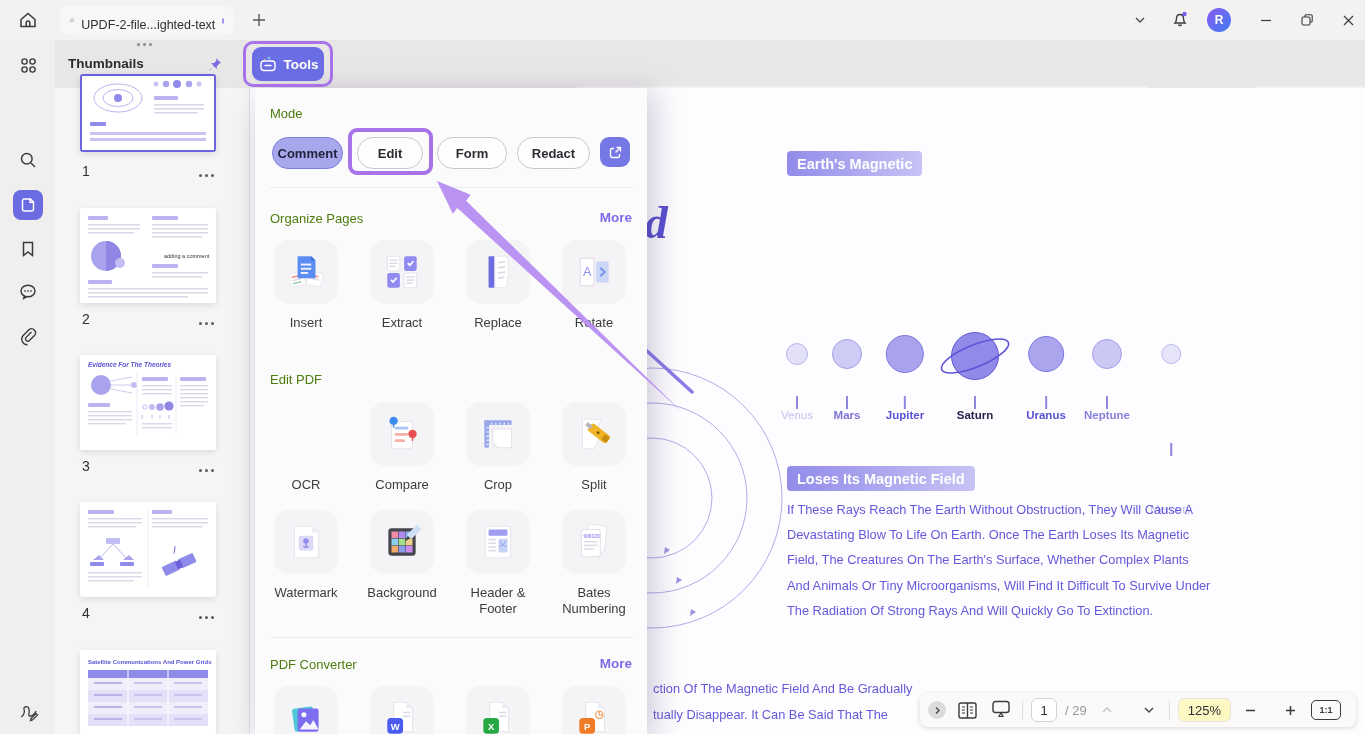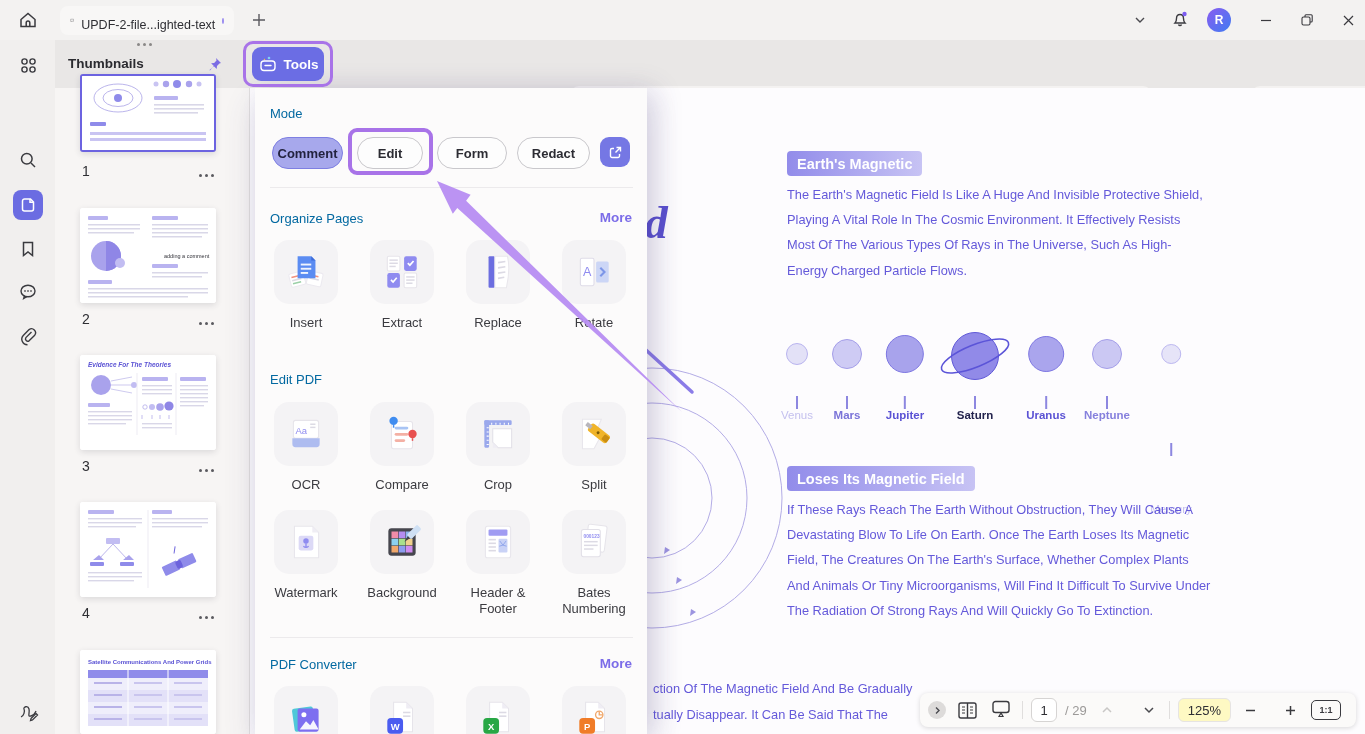--- a/index.html
+++ b/index.html
@@ -54,21 +54,21 @@
                 box-shadow:0 2px 6px rgba(40,40,60,.14); overflow:hidden; }
   .thumb-card.selected { border:2px solid #6c63e0; }
   .thumb-num { position:absolute; left:27px; font-size:14px; color:#2e2e33; }
   .thumb-menu { position:absolute; left:140px; width:22px; height:14px; display:flex; gap:3px;
                 align-items:center; justify-content:center; }
   .thumb-menu i { width:3px; height:3px; border-radius:50%; background:#5a5a5f; }
 
   
   .tools-panel { position:absolute; left:255px; top:88px; width:392px; height:646px; background:#fcfbfb;
                  box-shadow:10px 0 26px rgba(70,60,120,.14), 0 14px 30px rgba(70,60,120,.16); z-index:30; }
-  .sec-label { position:absolute; left:15px; font-size:13px; color:#0369a1; }
+  .sec-label { position:absolute; left:15px; font-size:13px; color:#4d7c0f; }
   .more-link { position:absolute; font-size:13.5px; font-weight:bold; color:#7b6ce8; }
   .mode-btn { position:absolute; top:49px; height:32px; border-radius:16px; background:#fdfdfd;
               border:1px solid #c9c8cc; font-size:13px; color:#2c2c33; display:flex; align-items:center;
               justify-content:center; font-weight:600; }
   .mode-btn.active { background:#a7a8ec; border-color:#7e7fe2; color:#22223f; }
   .mode-ext { position:absolute; left:345px; top:49px; width:30px; height:30px; border-radius:9px;
               background:#7577e4; display:flex; align-items:center; justify-content:center; }
   .hdiv { position:absolute; left:15px; width:363px; height:1px; background:#eceaec; }
   .tile { position:absolute; width:64px; height:64px; background:#f4f3f5; border-radius:15px;
           display:flex; align-items:center; justify-content:center; }
@@ -535,21 +535,20 @@
         <circle cx="22" cy="170" r="95"></circle>
         <circle cx="22" cy="170" r="130"></circle>
     </g>
     <path d="M40 222 l-6 4 1-7" fill="#9c94e0"></path>
     <path d="M52 252 l-6 4 1-7" fill="#9c94e0"></path>
     <path d="M66 284 l-6 4 1-7" fill="#9c94e0"></path>
     <path d="M16 22 L62 64" stroke="#8b7ce8" stroke-width="3.5" stroke-linecap="round"></path>
   </svg>
 
   <div class="doc-head" style="left:537px;top:63px;">Earth's Magnetic</div>
-  <div class="doc-para" style="left:537px;top:94px;">The Earth's Magnetic Field Is Like A Huge And Invisible Protective Shield, Playing A Vital Role In The Cosmic Environment. It Effectively Resists Most Of The Various Types Of Rays in The Universe, Such As High-Energy Charged Particle Flows.</div>
 
   <div>
     <div class="planet" style="left:547px;top:244px;">
       <div class="ball" style="width:22px;height:22px;background:#e3e1f7;border:1px solid #b9b4ef;margin-top:11px;"></div>
       <div class="tick" style="margin-top:31px;"></div>
       <div class="pname" style="color:#c4c0ee;">Venus</div>
     </div>
     <div class="planet" style="left:597px;top:244px;">
       <div class="ball" style="width:30px;height:30px;background:#cecbf4;border:1px solid #a49ee9;margin-top:7px;"></div>
       <div class="tick" style="margin-top:27px;"></div>
@@ -667,29 +666,20 @@
       <rect x="7" y="7" width="13" height="26" rx="1.5" fill="#fff" stroke="#dedbe8"></rect>
       <text x="13.5" y="24" text-anchor="middle" font-size="12" fill="#8f8bf0">A</text>
       <rect x="22" y="10" width="12" height="20" rx="1.5" fill="#ccd6f6"></rect>
       <path d="M26 16 l4 4 -4 4" fill="none" stroke="#7d96e8" stroke-width="2"></path>
     </svg>
   </div>
   <div class="tile-label" style="left:291px;top:227px;">Rotate</div>
 
   <span class="sec-label" style="top:284px;">Edit PDF</span>
 
-  <div class="tile" style="left:19px;top:314px;">
-    <svg width="42" height="42" viewBox="0 0 40 40">
-      <rect x="8" y="7" width="24" height="17" rx="2" fill="#fff" stroke="#e6e4ea"></rect>
-      <text x="10" y="20" font-size="9" fill="#8f8bf0">Aa</text>
-      <rect x="24" y="10" width="5" height="1.4" fill="#dcdae4"></rect>
-        <rect x="24" y="13" width="5" height="1.4" fill="#dcdae4"></rect>
-      <path d="M7 24 h26 v5.5 a3 3 0 0 1-3 3 h-20 a3 3 0 0 1-3-3 z" fill="#aebcf0"></path>
-    </svg>
-  </div>
   <div class="tile-label" style="left:3px;top:389px;">OCR</div>
 
   <div class="tile" style="left:115px;top:314px;">
     <svg width="42" height="42" viewBox="0 0 40 40">
       <rect x="10" y="8" width="20" height="26" rx="2" fill="#fff" stroke="#e6e4ea"></rect>
       <rect x="13" y="13" width="13" height="2.6" rx="1.3" fill="#a8c4f4"></rect>
       <rect x="13" y="19" width="13" height="2.6" rx="1.3" fill="#f4b0a4"></rect>
       <rect x="13" y="25" width="10" height="2.6" rx="1.3" fill="#f4b0a4"></rect>
       <circle cx="12" cy="7.5" r="4" fill="#3f8cf0"></circle>
         <path d="M12 11.5 v2.5" stroke="#3f8cf0" stroke-width="1.4"></path>

